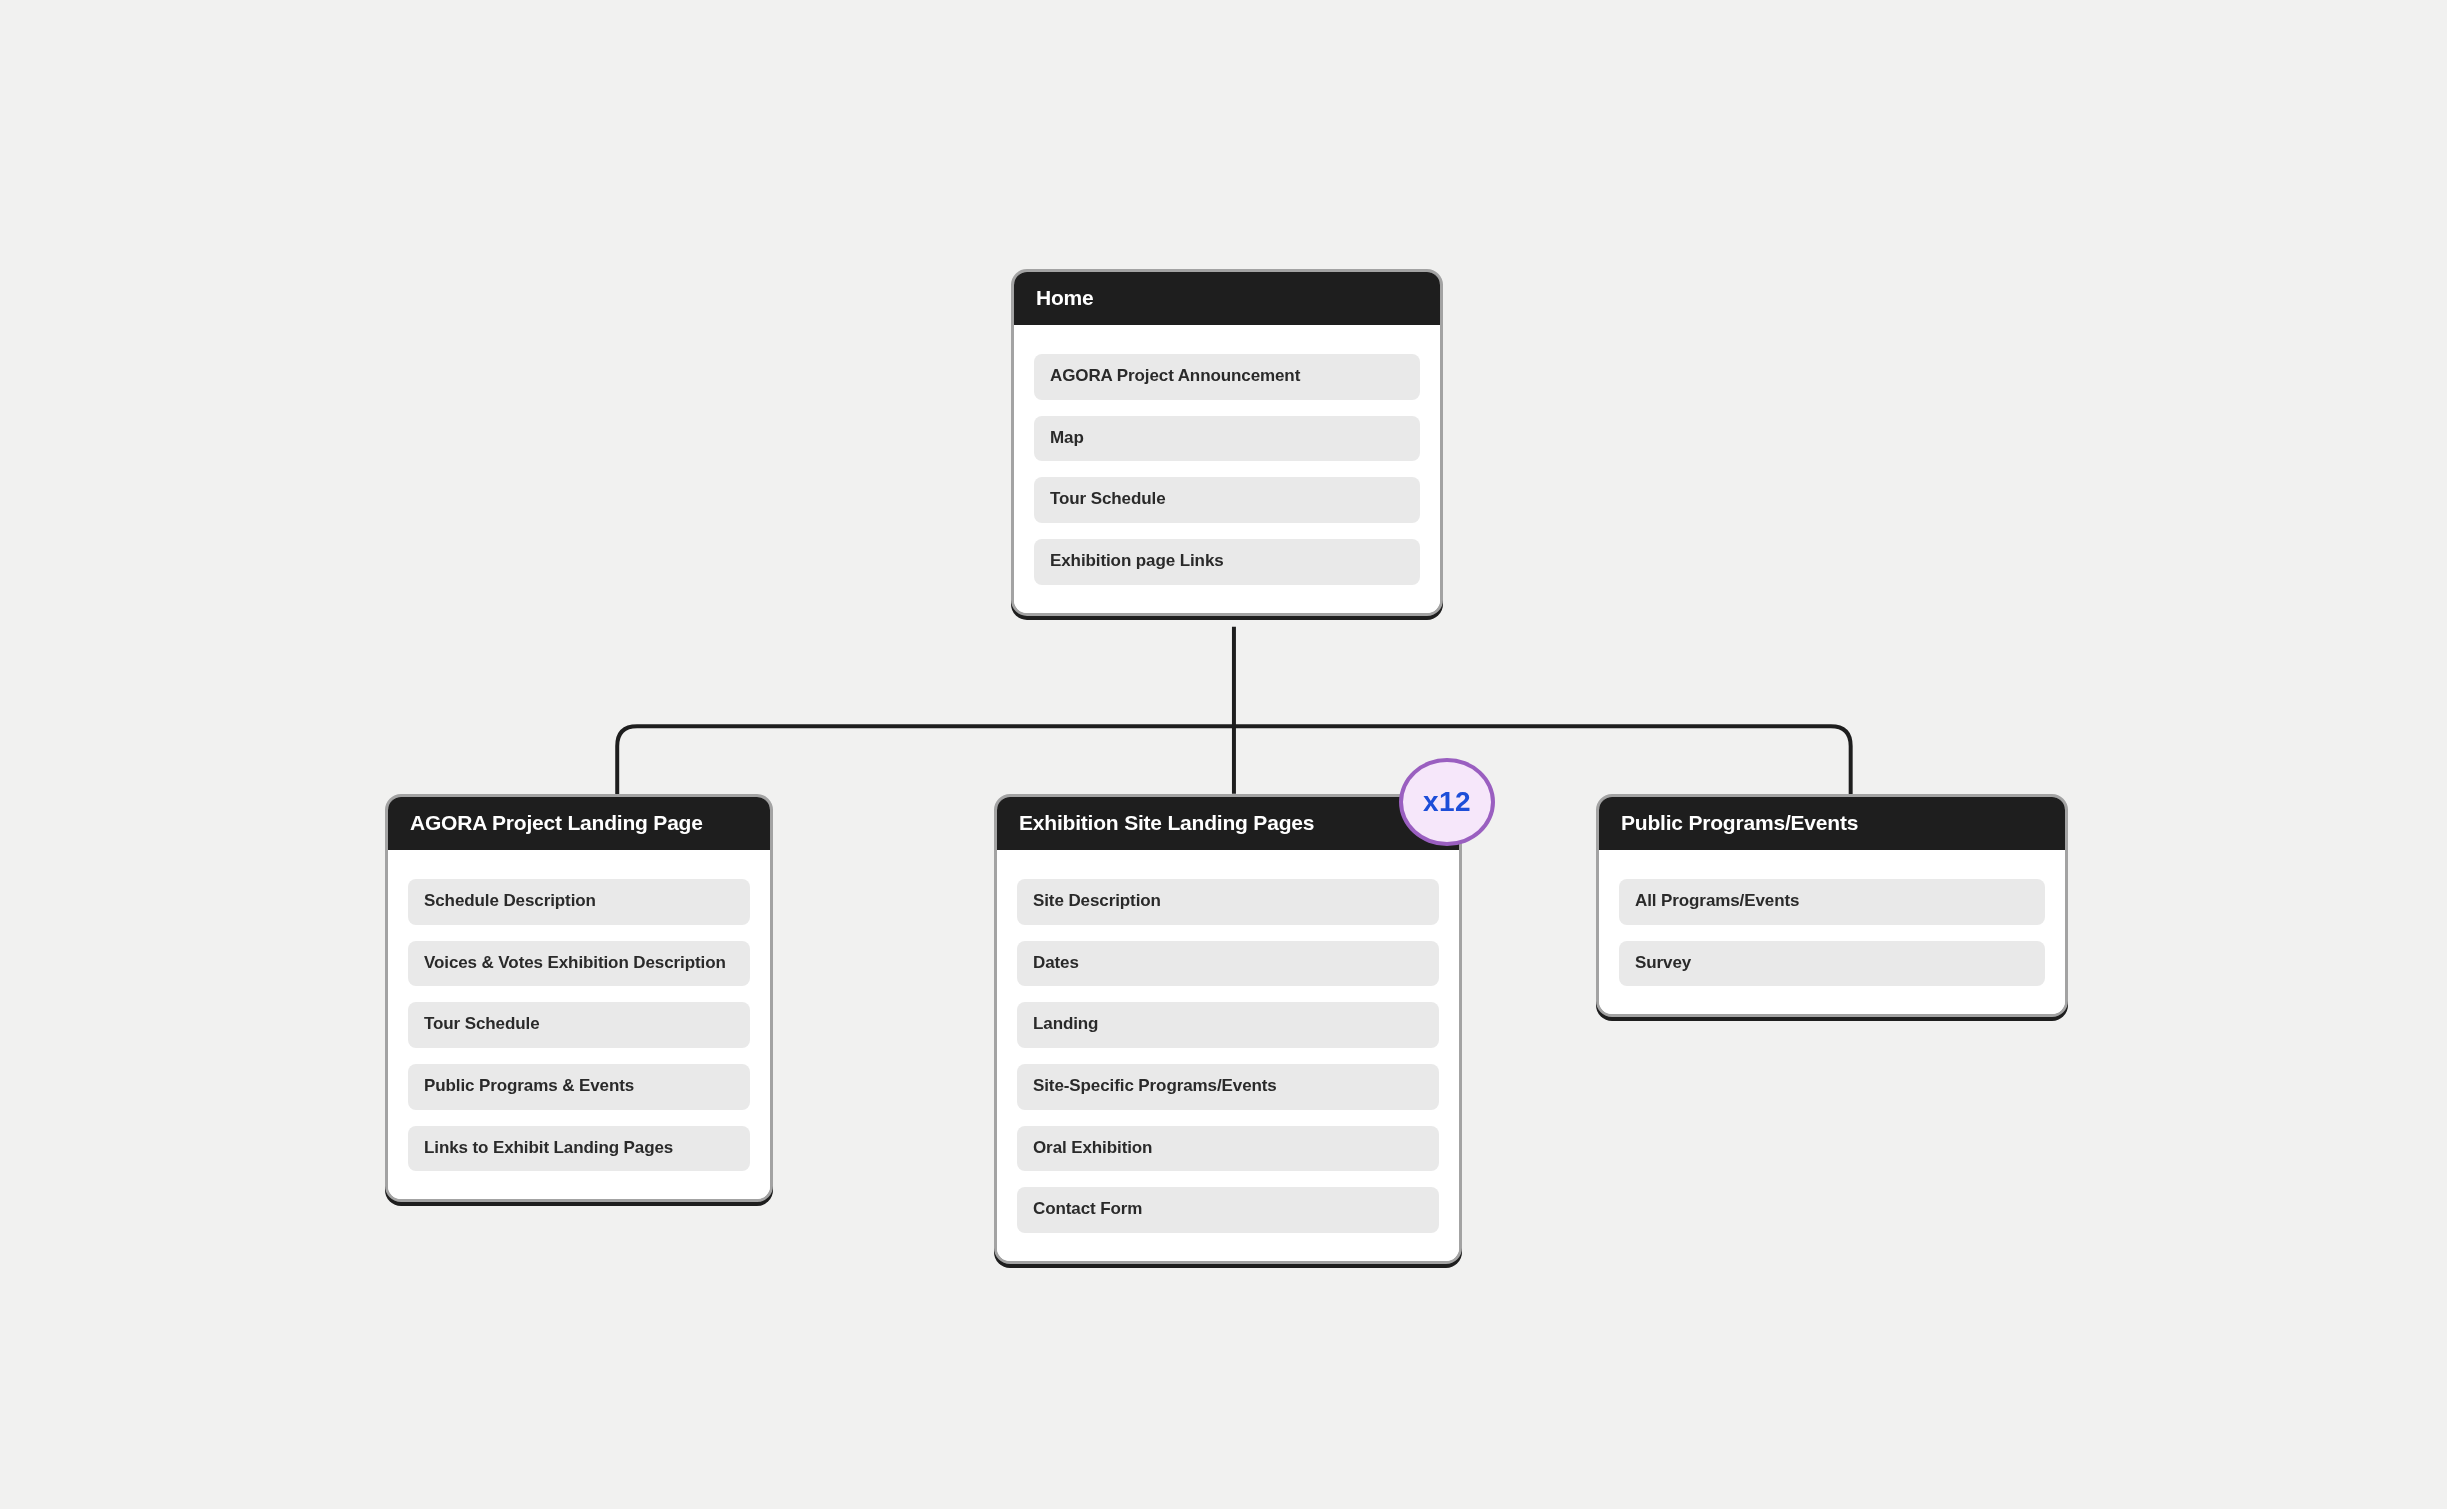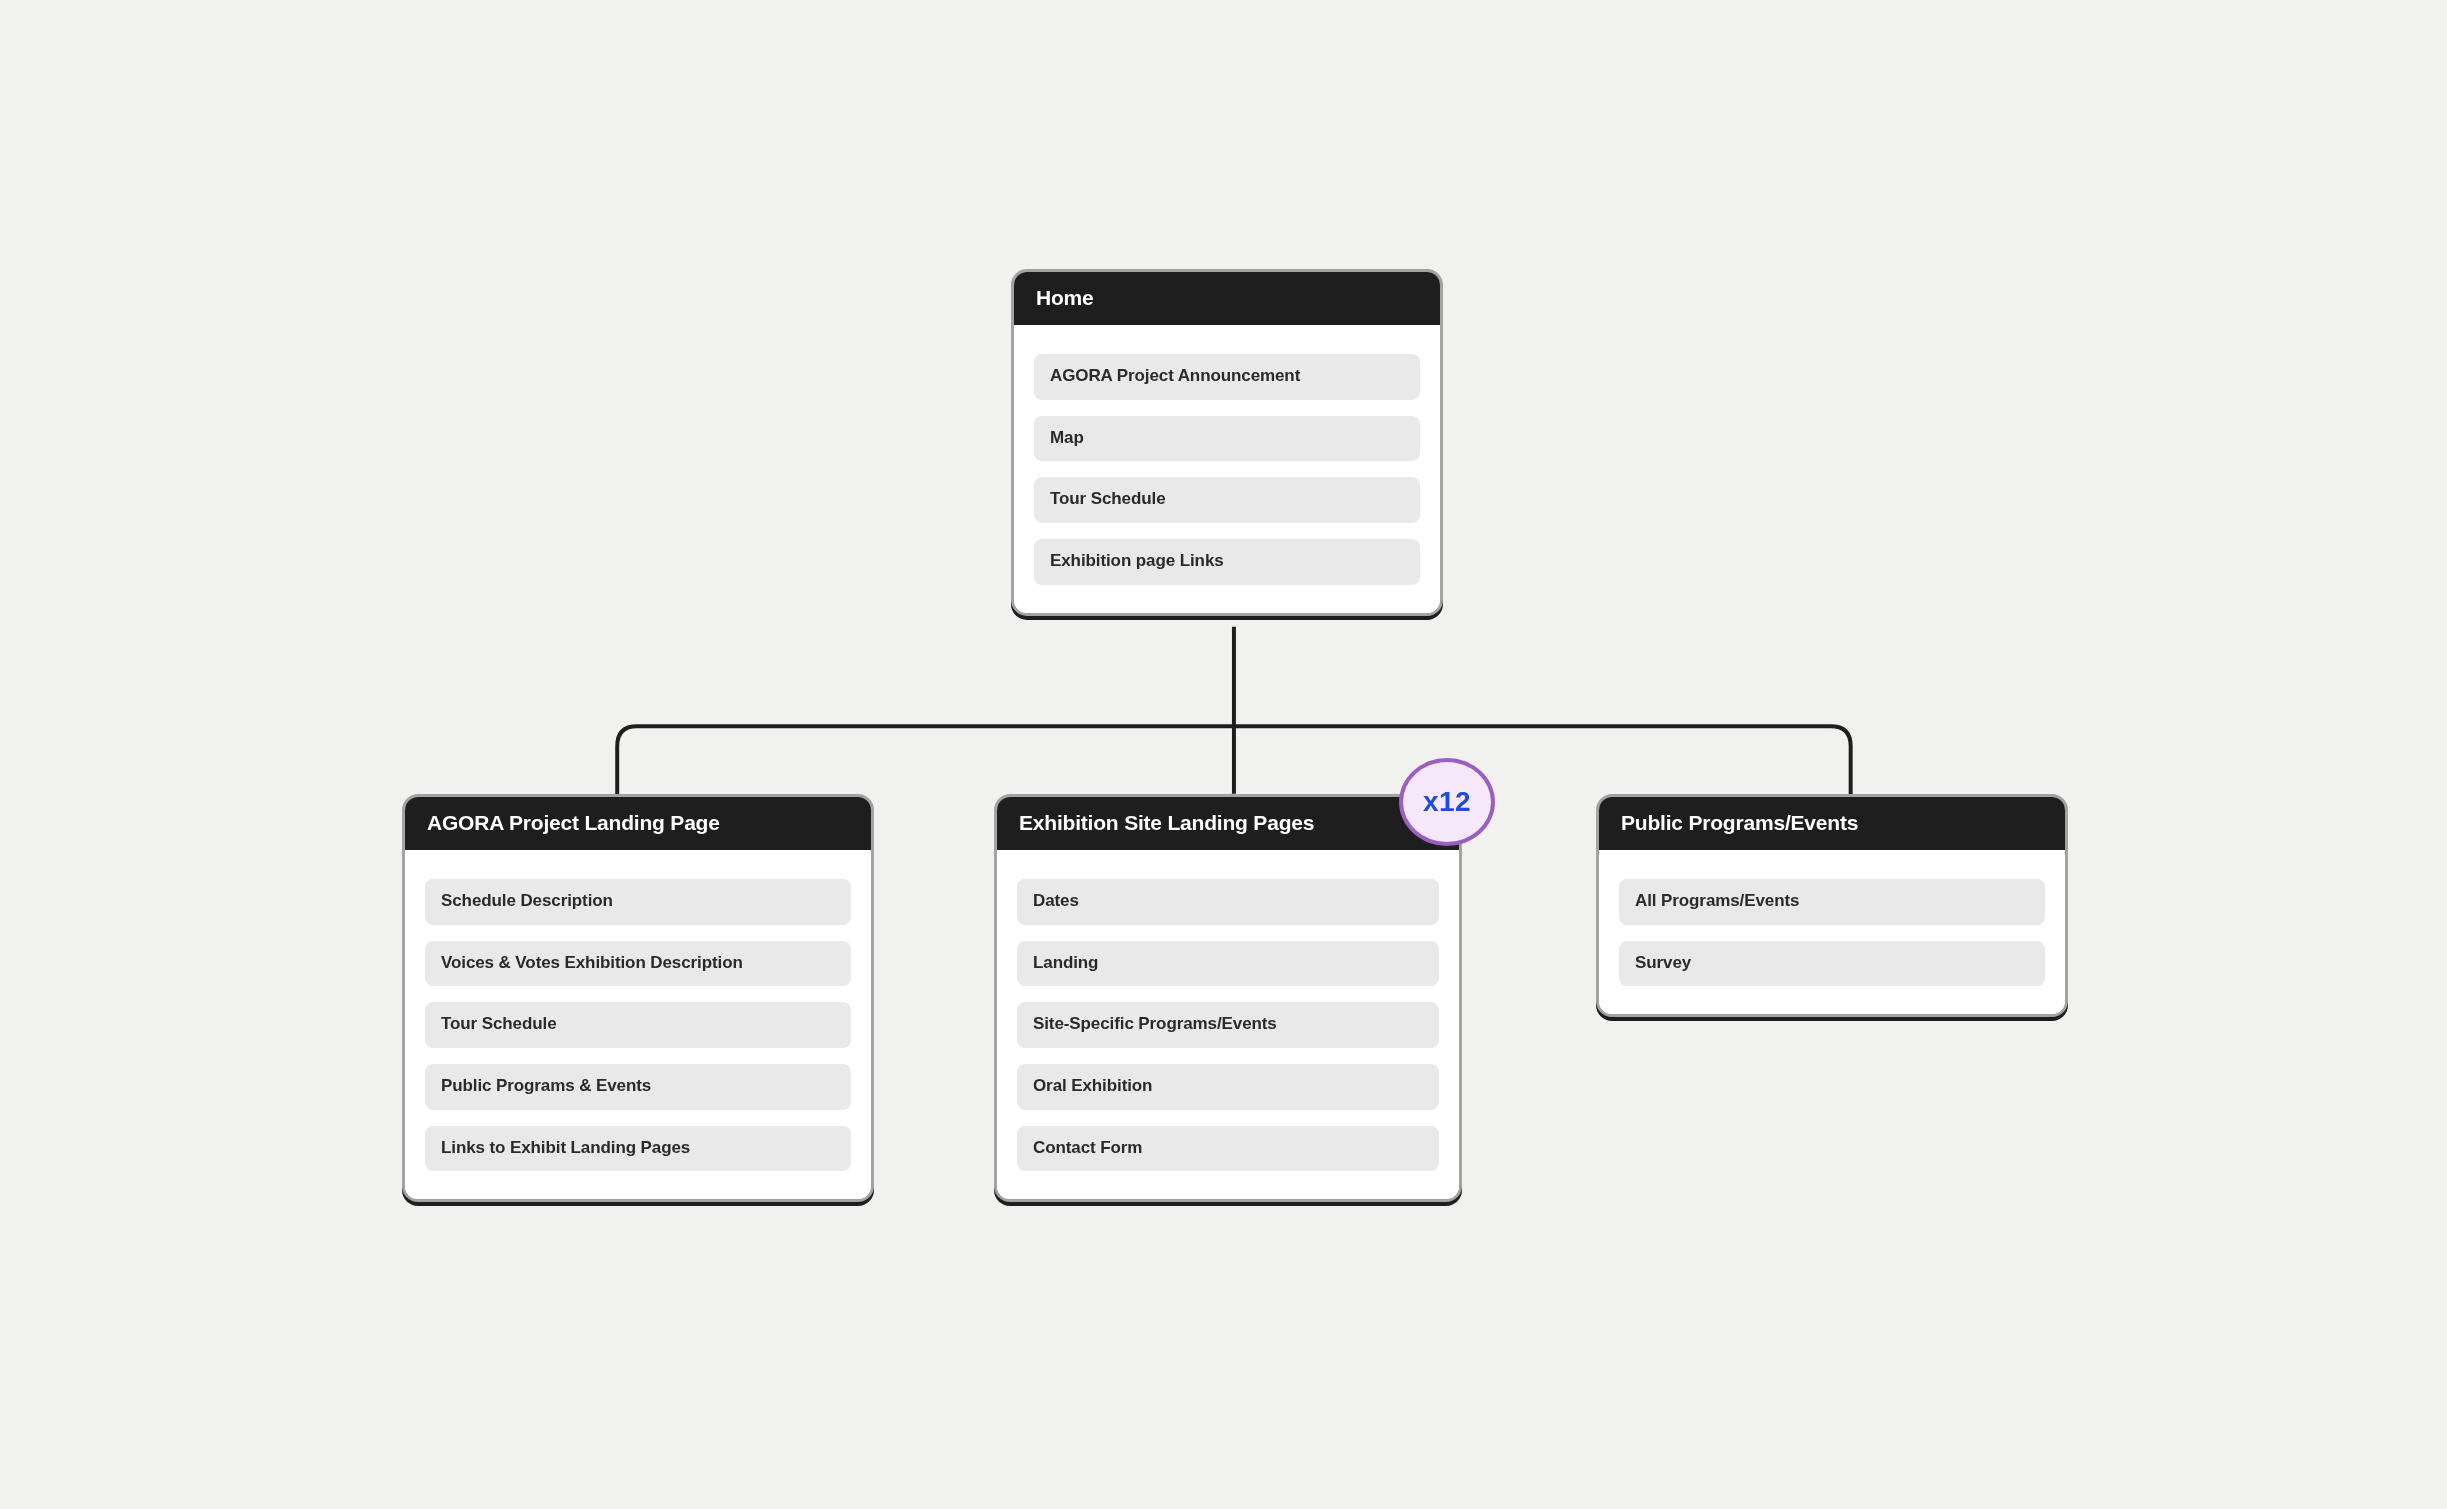--- a/index.html
+++ b/index.html
@@ -71,23 +71,23 @@
     margin-bottom: 0;
   }
 
   
   #card-home {
     left: 1011px;
     top: 269px;
     width: 432px;
   }
   #card-agora {
-    left: 402px;
+    left: 385px;
     top: 794px;
-    width: 472px;
+    width: 388px;
   }
   #card-exhibition {
     left: 994px;
     top: 794px;
     width: 468px;
   }
   #card-programs {
     left: 1596px;
     top: 794px;
     width: 472px;
@@ -142,20 +142,21 @@
       <div class="pill">Voices &amp; Votes Exhibition Description</div>
       <div class="pill">Tour Schedule</div>
       <div class="pill">Public Programs &amp; Events</div>
       <div class="pill">Links to Exhibit Landing Pages</div>
     </div>
   </div>
 
   <div class="card" id="card-exhibition">
     <div class="card-header">Exhibition Site Landing Pages</div>
     <div class="card-body">
+      <div class="pill">Site Description</div>
       <div class="pill">Dates</div>
       <div class="pill">Landing</div>
       <div class="pill">Site-Specific Programs/Events</div>
       <div class="pill">Oral Exhibition</div>
       <div class="pill">Contact Form</div>
     </div>
   </div>
 
   <div class="badge">x12</div>
 

